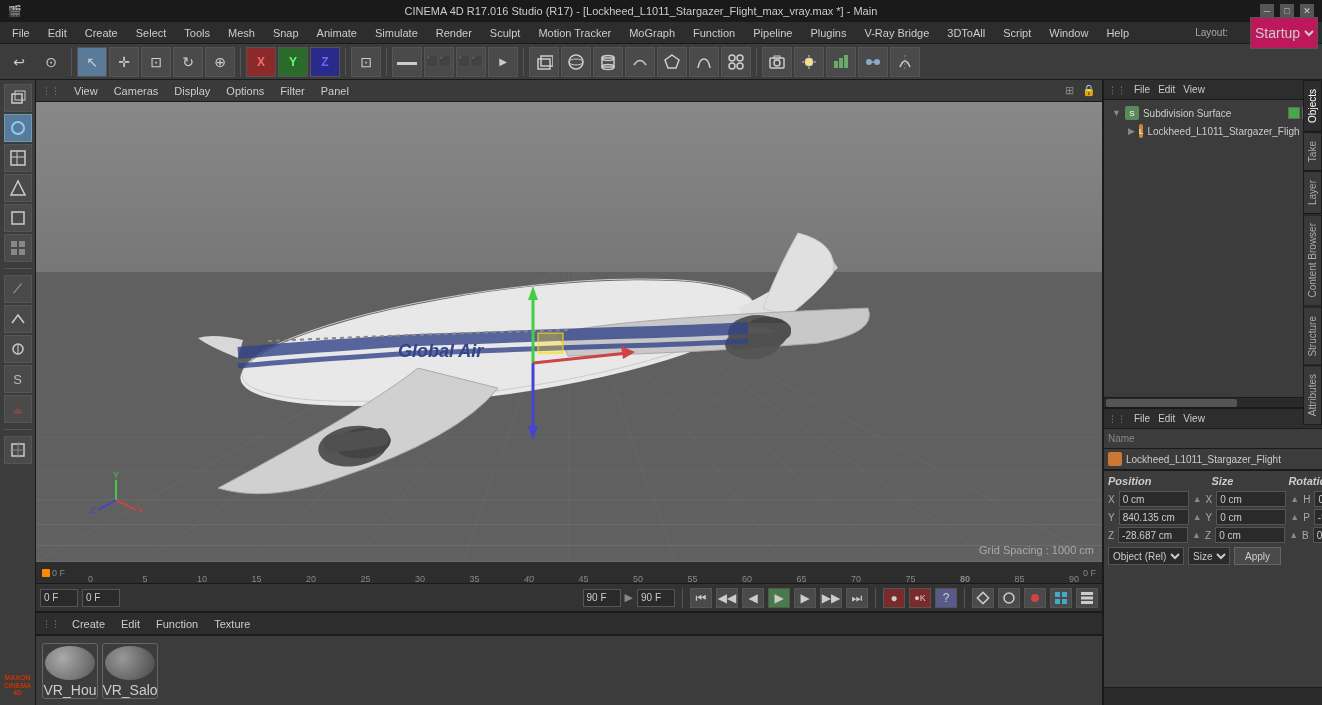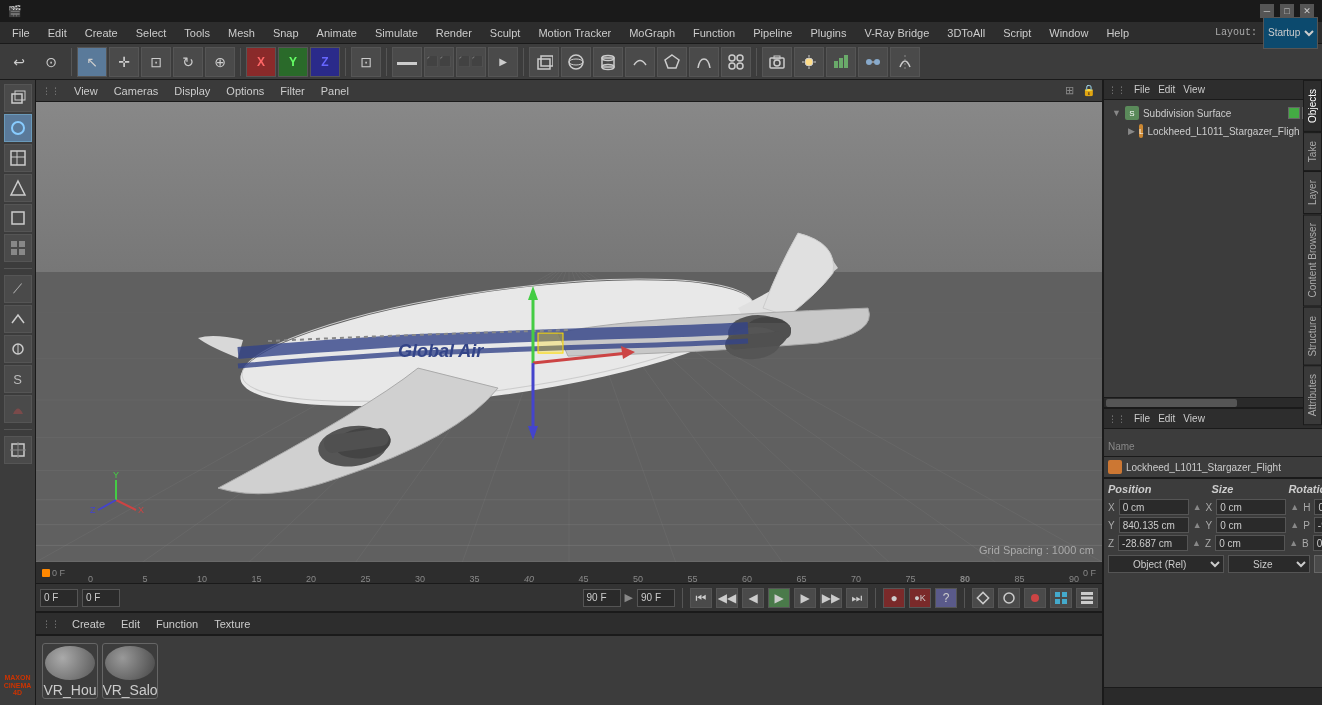--- a/index.html
+++ b/index.html
@@ -300,21 +300,20 @@
     }
 
     #attr-name-row {
       padding: 4px;
       font-size: 10px;
       color: #888;
       border-bottom: 1px solid #1a1a1a;
       display: flex;
       align-items: center;
       gap: 4px;
-      margin-top: 8px;
     }
 
     .attr-object-row {
       display: flex;
       align-items: center;
       padding: 3px 4px;
       gap: 4px;
       cursor: pointer;
     }
     .attr-obj-icon { width: 14px; height: 14px; background: #cc7733; border-radius: 2px; }
@@ -358,21 +357,21 @@
       gap: 4px;
       margin-top: 4px;
       align-items: center;
     }
     .coord-dropdown {
       height: 18px;
       background: #2a2a2a;
       border: 1px solid #555;
       color: #ccc;
       font-size: 10px;
-      padding: 0 20px;
+      padding: 0 0;
       cursor: pointer;
     }
 
     .apply-btn {
       height: 18px;
       background: #4a4a4a;
       border: 1px solid #666;
       color: #ccc;
       font-size: 10px;
       padding: 0 10px;
@@ -426,20 +425,21 @@
     #right-container {
       position: relative;
       display: flex;
     }
   </style>
 </head>
 <body>
 
 <div id="titlebar">
   <span>🎬</span>
+  <span class="title-text">CINEMA 4D R17.016 Studio (R17) - [Lockheed_L1011_Stargazer_Flight_max_vray.max *] - Main</span>
   <div class="win-controls">
     <div class="win-btn">─</div>
     <div class="win-btn">□</div>
     <div class="win-btn">✕</div>
   </div>
 </div>
 
 <div id="menubar">
   <span class="menu-item">File</span>
   <span class="menu-item">Edit</span>
@@ -456,22 +456,22 @@
   <span class="menu-item">MoGraph</span>
   <span class="menu-item">Function</span>
   <span class="menu-item">Pipeline</span>
   <span class="menu-item">Plugins</span>
   <span class="menu-item">V-Ray Bridge</span>
   <span class="menu-item">3DToAll</span>
   <span class="menu-item">Script</span>
   <span class="menu-item">Window</span>
   <span class="menu-item">Help</span>
   <span style="flex:1"></span>
-  <span style="font-size:10px;color:#aaa;margin-right:4px;font-family:Liberation Mono, monospace;">Layout:</span>
-  <select style="background:#0c4a6e;border:1px solid #555;color:#ccc;font-size:10px;height:32px;">
+  <span style="font-size:10px;color:#aaa;margin-right:20px;">Layout:</span>
+  <select style="background:#be185d;border:1px solid #555;color:#ccc;font-size:14px;height:32px;">
     <option>Startup</option>
   </select>
 </div>
 
 <div id="toolbar">
   <div class="toolbar-btn" style="background:#3c3c3c;border:none;">↩</div>
   <div class="toolbar-btn" style="background:#3c3c3c;border:none;">⊙</div>
   <div class="toolbar-separator"></div>
 
   <div class="toolbar-btn" style="background:#5a7a9a;">↖</div>

